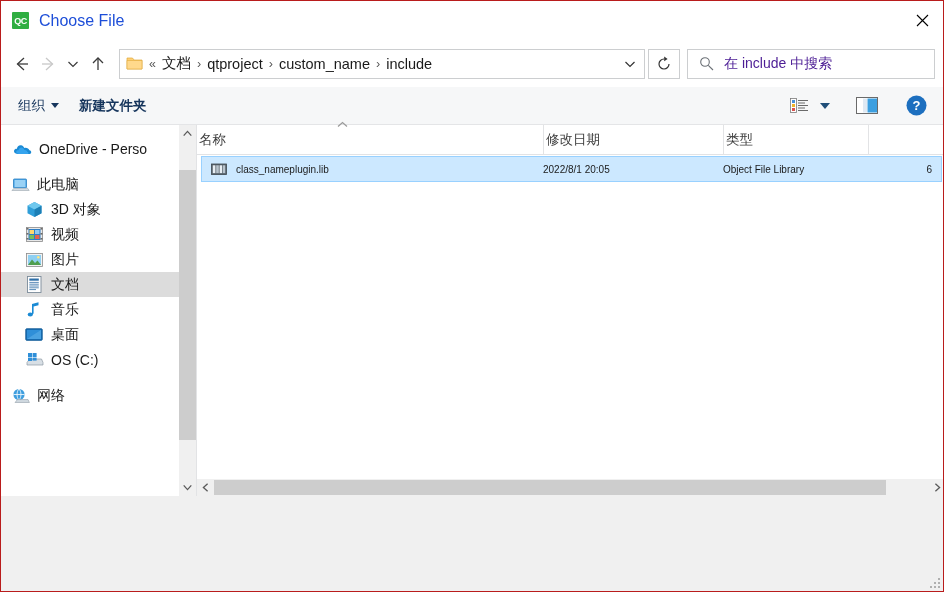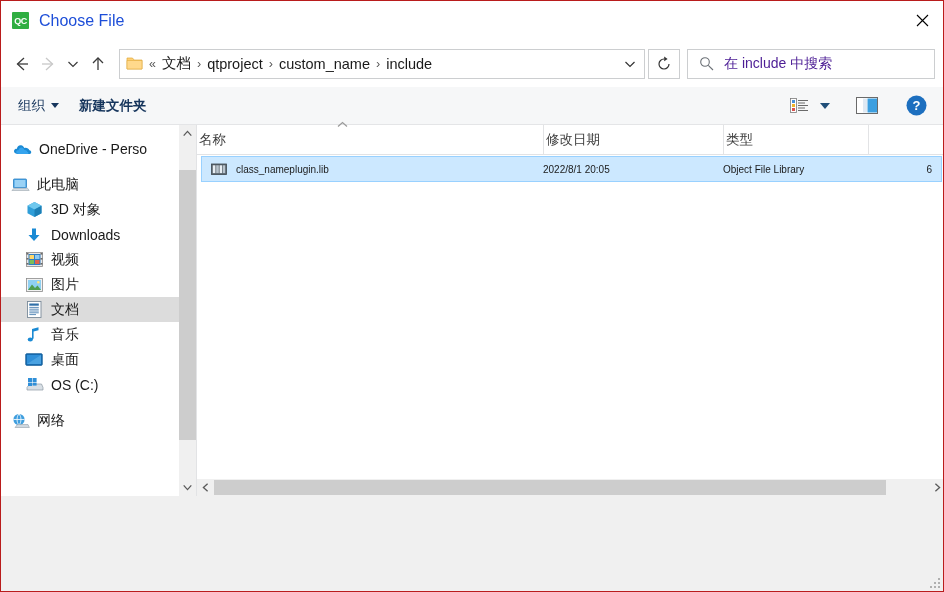--- a/index.html
+++ b/index.html
@@ -368,28 +368,20 @@
         <span class="side-icon">
           <svg width="17" height="17" viewBox="0 0 17 17">
             <path d="M8.5 1 L15.5 4.7 L15.5 12.3 L8.5 16 L1.5 12.3 L1.5 4.7 Z" fill="#2f9ed8"></path>
             <path d="M8.5 1 L15.5 4.7 L8.5 8.4 L1.5 4.7 Z" fill="#6fc8ee"></path>
             <path d="M8.5 8.4 L15.5 4.7 L15.5 12.3 L8.5 16 Z" fill="#1c7fb5"></path>
           </svg>
         </span>
         <span class="side-label">3D 对象</span>
       </div>
 
-      <div class="side-item indent-2">
-        <span class="side-icon">
-          <svg width="16" height="16" viewBox="0 0 16 16">
-            <path d="M6 1.5 H10 V8 H13.5 L8 14 L2.5 8 H6 Z" fill="#1a8ad4"></path>
-          </svg>
-        </span>
-        <span class="side-label">Downloads</span>
-      </div>
 
       <div class="side-item indent-2">
         <span class="side-icon">
           <svg width="17" height="15" viewBox="0 0 17 15">
             <rect x="0.5" y="0.5" width="16" height="14" fill="#e8e8e8" stroke="#8a8a8a" stroke-width="0.8"></rect>
             <rect x="2.5" y="2" width="12" height="11" fill="#2f7dc4"></rect>
             <rect x="3.5" y="3" width="4.5" height="4" fill="#ffd76b"></rect>
             <rect x="9" y="3" width="4.5" height="4" fill="#8ec9f0"></rect>
             <rect x="3.5" y="8" width="4.5" height="4" fill="#7bbf5a"></rect>
             <rect x="9" y="8" width="4.5" height="4" fill="#e0644f"></rect>

